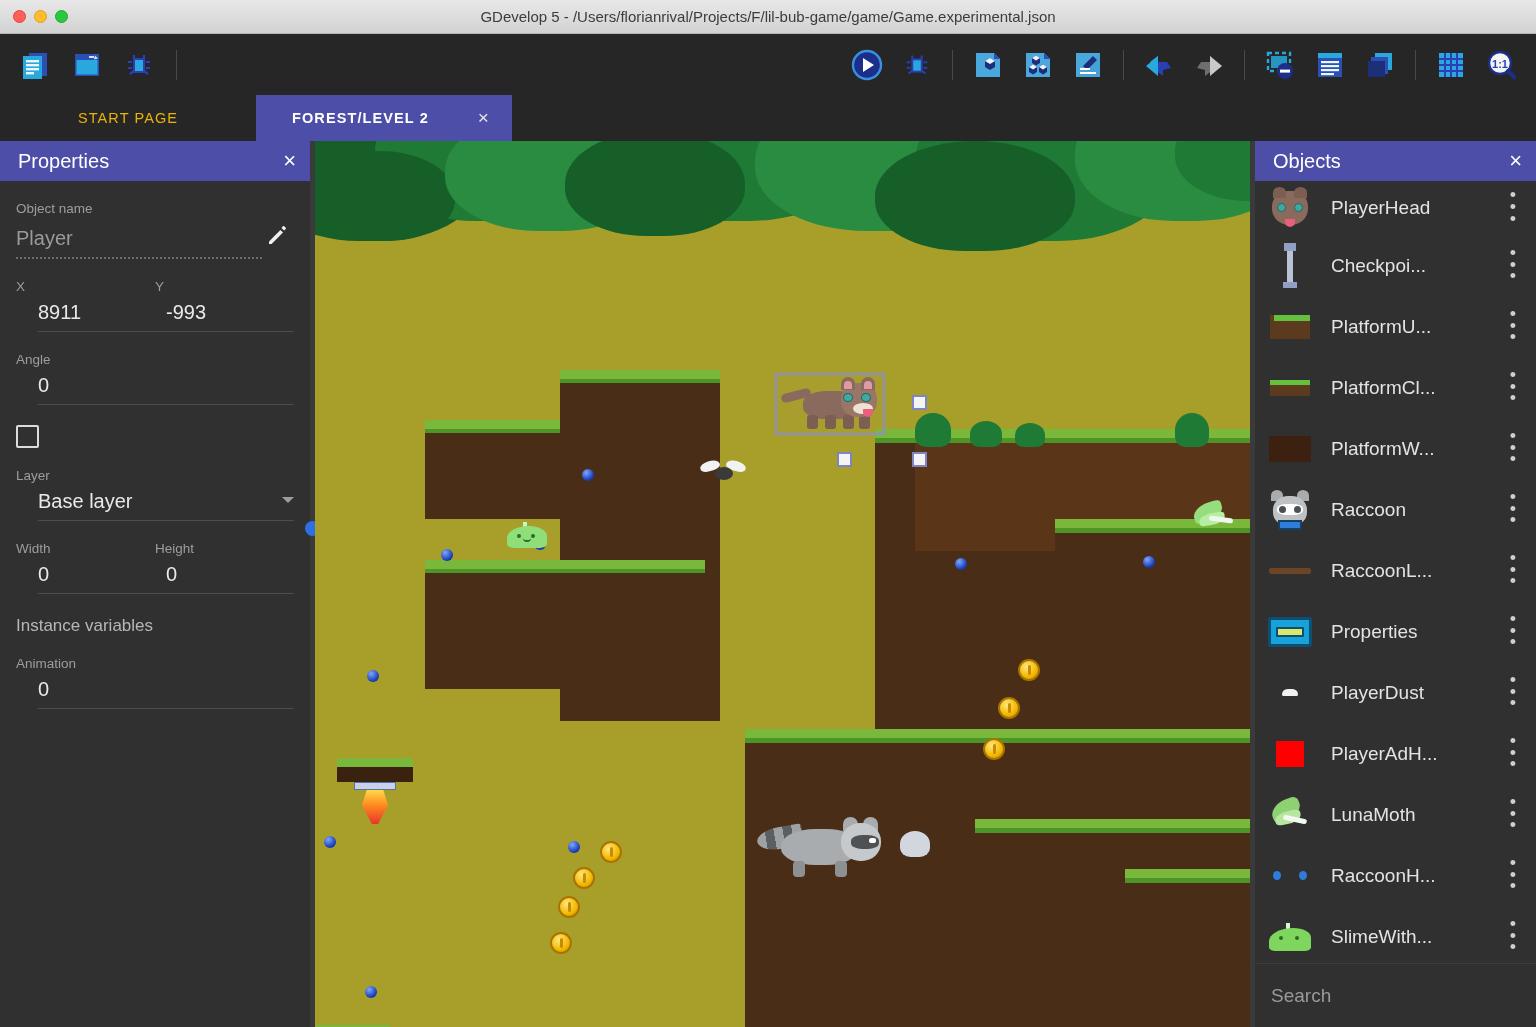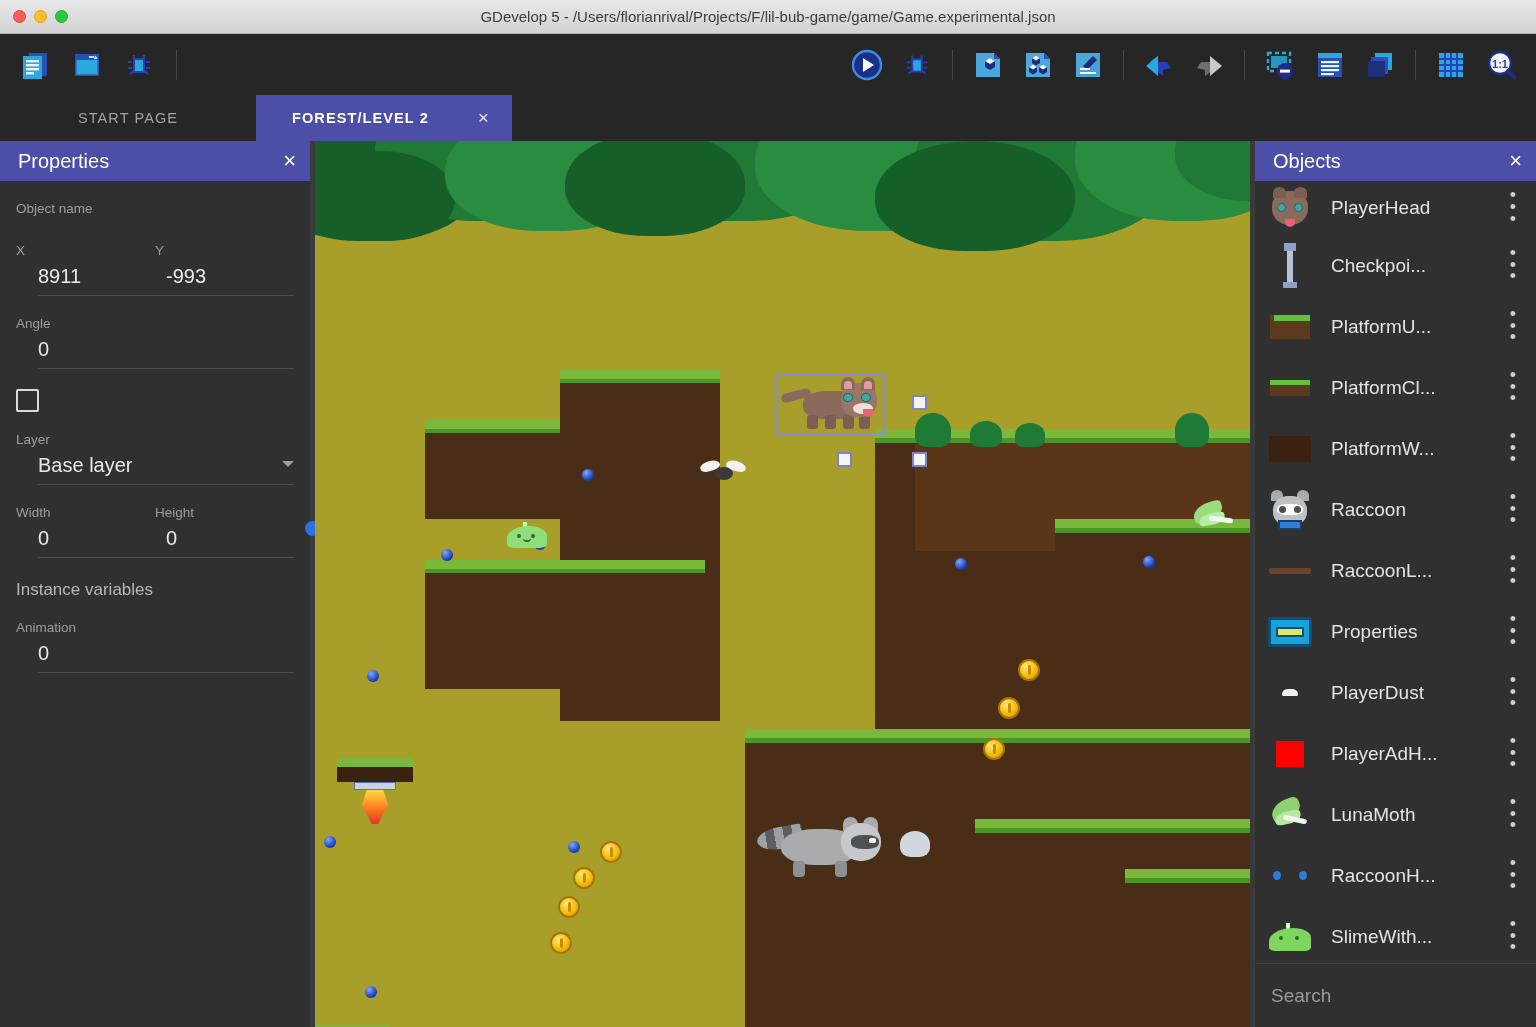--- a/index.html
+++ b/index.html
@@ -39,21 +39,21 @@
     display:flex; align-items:center; justify-content:center;
     cursor:pointer; border-radius:3px;
   }
   .sep { width:1px; height:30px; background:#4a4a4a; margin:0 8px; }
 
   
   #tabs { height:46px; background:#262626; display:flex; align-items:stretch; }
   .tab {
     display:flex; align-items:center; justify-content:center;
     padding:0 26px; font-size:14.5px; letter-spacing:1.1px;
-    color:#a3a3a3; cursor:pointer; user-select:none; position:relative;
+    color:#eab308; cursor:pointer; user-select:none; position:relative;
   }
   .tab.inactive { width:256px; }
   .tab.active {
     background:#4c4ea8; color:#fff; font-weight:bold; width:256px;
     justify-content:space-between; padding:0 22px 0 36px;
   }
   .tab .tab-x { font-size:19px; font-weight:300; color:#e4e4e4; margin-left:14px; }
 
   
   #workspace { display:flex; height:calc(1027px - 34px - 61px - 46px); }
@@ -445,20 +445,31 @@
   <div id="props">
     <div class="panel-head">
       <span>Properties</span>
       <span class="ph-x">×</span>
     </div>
 
     <div id="props-body">
 
       <div class="field">
         <div class="flabel">Object name</div>
+        <div class="namerow">
+          <div class="nm underline-dot">
+            <div class="fval muted">Player</div>
+          </div>
+          <div class="pencil">
+            <svg width="24" height="24" viewBox="0 0 24 24">
+              <path d="M3 18.4V21h2.6L17 9.6 14.4 7z" fill="#f0f0f0"></path>
+              <path d="M19.7 6.1a1 1 0 000-1.4l-1.4-1.4a1 1 0 00-1.4 0L15.5 5l2.6 2.6z" fill="#f0f0f0"></path>
+            </svg>
+          </div>
+        </div>
       </div>
 
       <div class="field">
         <div class="row2">
           <div class="flabel">X</div>
           <div class="flabel">Y</div>
         </div>
         <div class="row2 underline">
           <div class="fval">8911</div>
           <div class="fval">-993</div>

